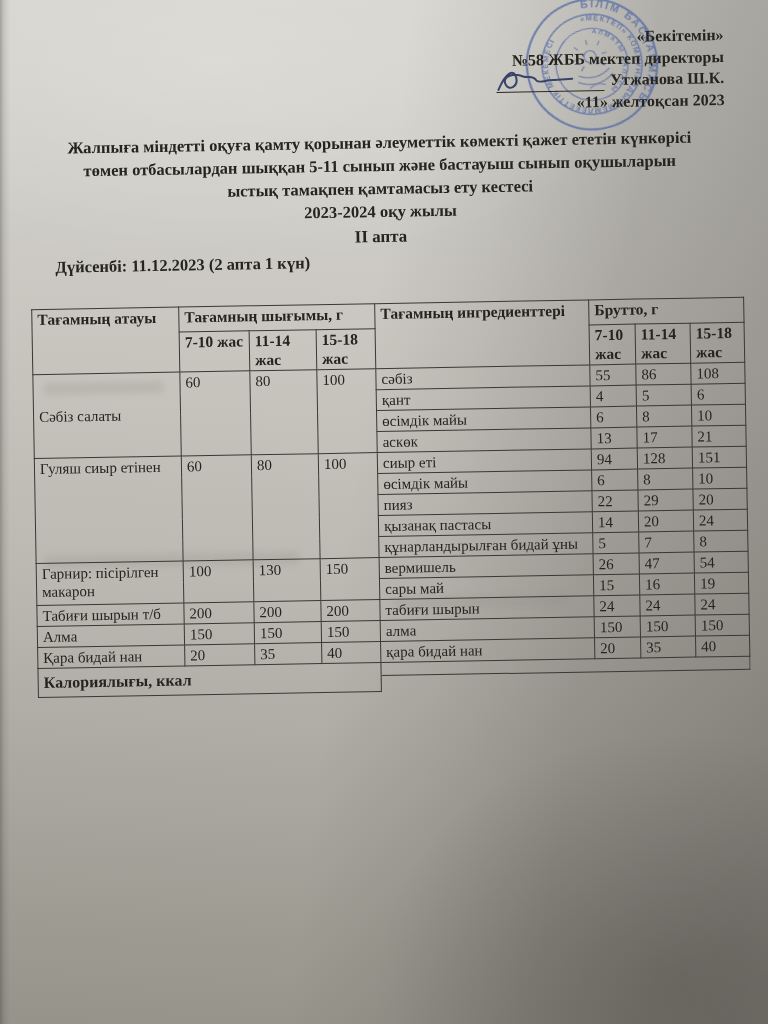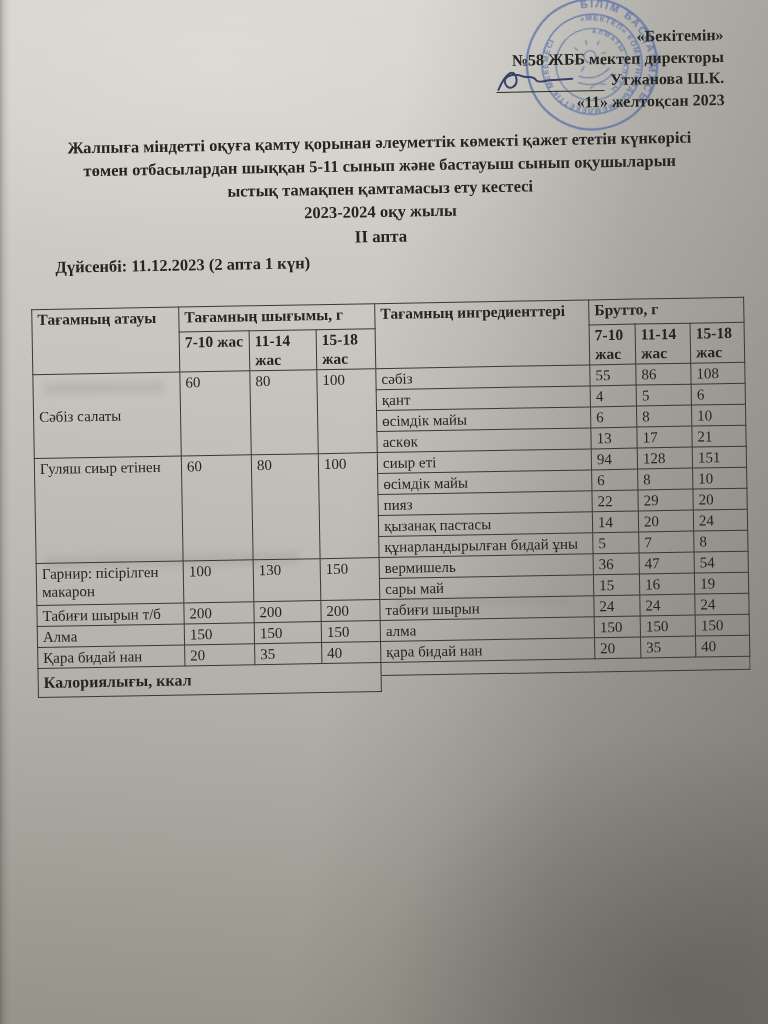--- a/index.html
+++ b/index.html
@@ -220,21 +220,21 @@
             <td>7</td>
             <td>8</td>
           </tr>
 
           <tr>
             <td rowspan="2">Гарнир: пісірілген макарон</td>
             <td rowspan="2">100</td>
             <td rowspan="2">130</td>
             <td rowspan="2">150</td>
             <td>вермишель</td>
-            <td>36</td>
+            <td>26</td>
             <td>47</td>
             <td>54</td>
           </tr>
           <tr>
             <td>сары май</td>
             <td>15</td>
             <td>16</td>
             <td>19</td>
           </tr>
 

